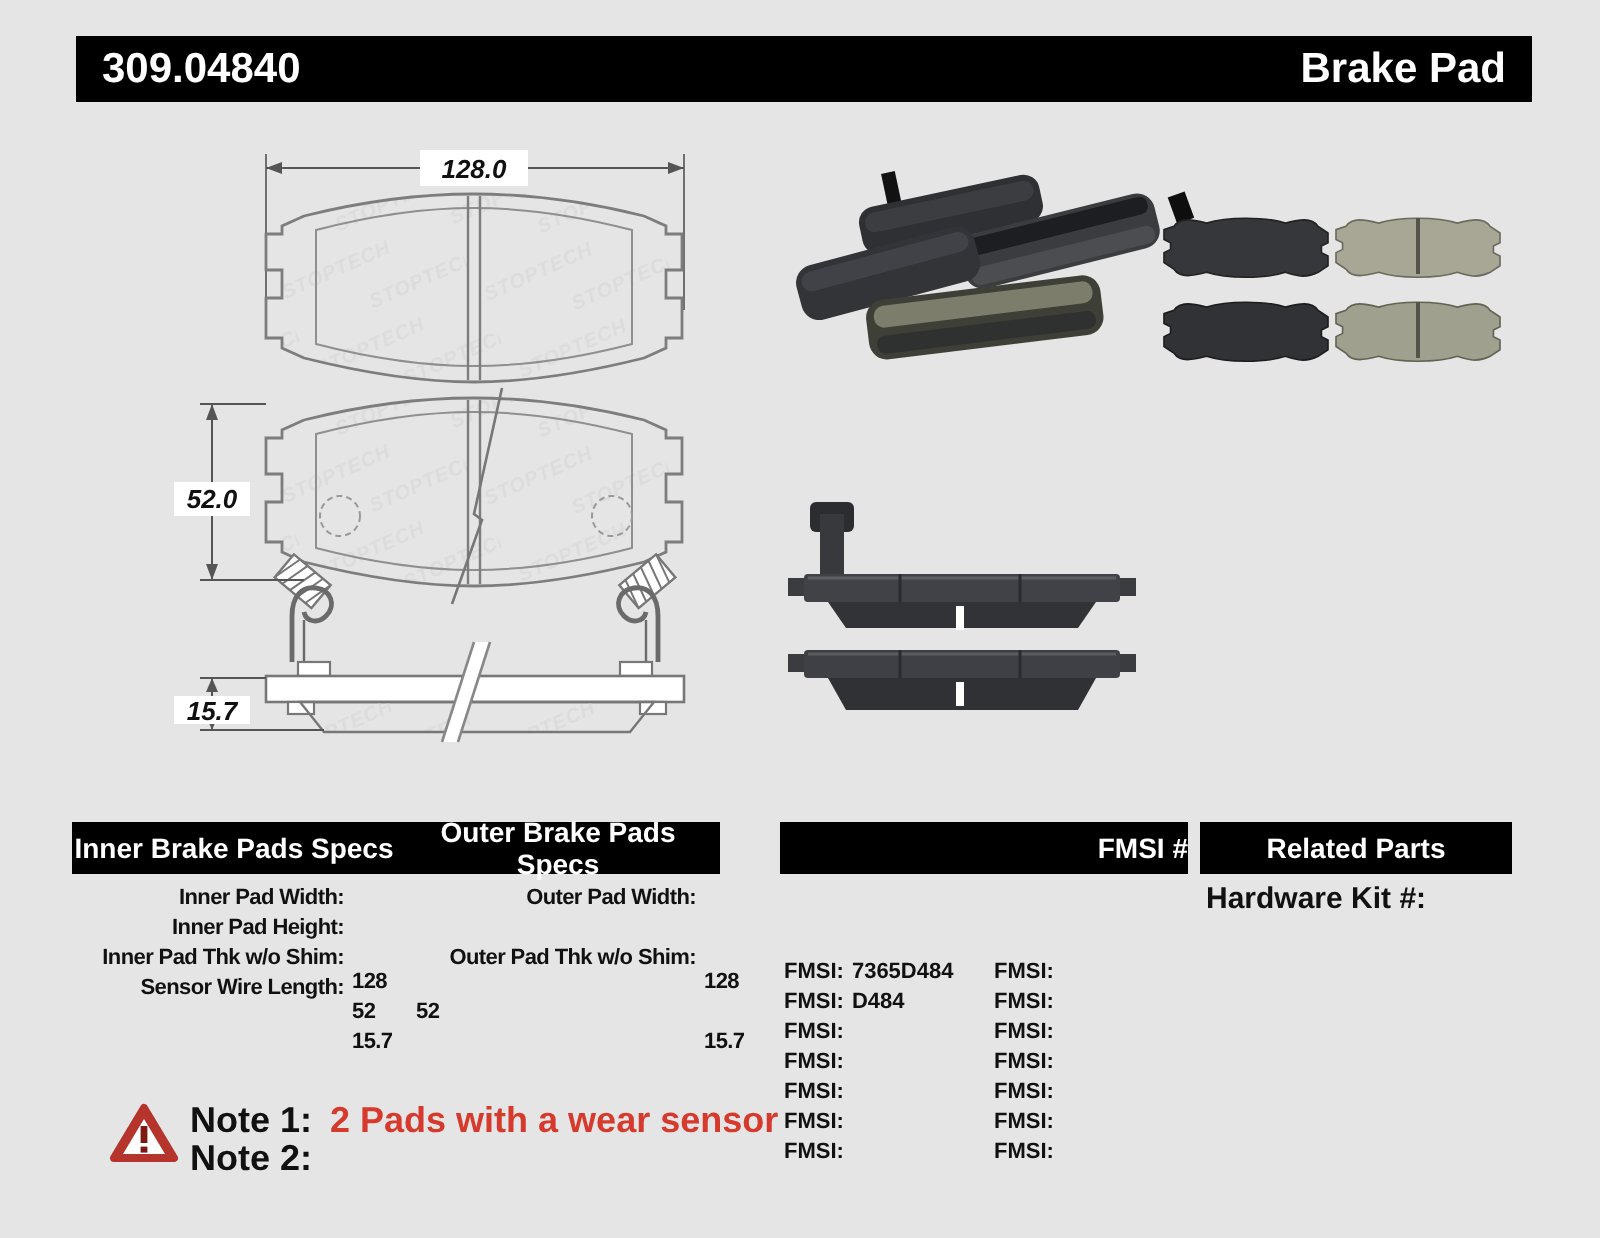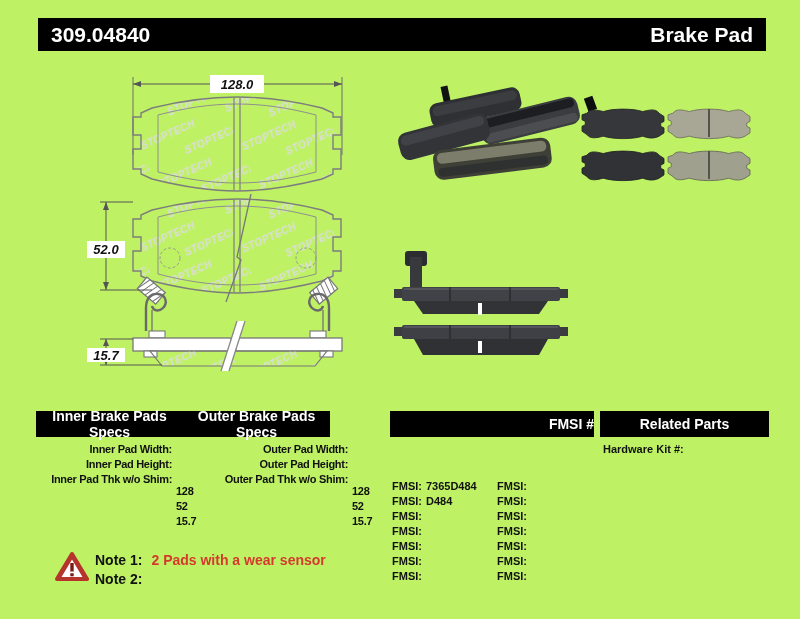--- a/index.html
+++ b/index.html
@@ -1,47 +1,47 @@
 <!DOCTYPE html>
 <html><head>
 <meta charset="utf-8">
 <style>
   html,body{margin:0;padding:0;background:#fff;}
-  .page{position:relative;width:800px;height:619px;background:#bef264;overflow:hidden;
+  .page{position:relative;width:800px;height:619px;background:#e5e5e5;overflow:hidden;
         font-family:"Liberation Sans",sans-serif;}
   
   .hdr{position:absolute;left:38px;top:18px;width:728px;height:33px;background:#000;
        color:#fff;display:flex;justify-content:space-between;align-items:center;
        padding:0 13px;box-sizing:border-box;}
   .hdr span{font-size:21px;font-weight:bold;}
   
   .colbar{position:absolute;top:411px;height:26px;background:#000;color:#fff;
           display:flex;align-items:center;}
   .colbar .t{font-size:14px;font-weight:bold;text-align:center;}
-  #bar-specs{left:36px;width:294px;justify-content:flex-end;}
+  #bar-specs{left:36px;width:324px;justify-content:flex-end;}
   #bar-specs .t{width:50%;}
   #bar-fmsi{left:390px;width:204px;justify-content:flex-end;}
-  #bar-related{left:600px;width:169px;justify-content:center;}
+  #bar-related{left:600px;width:156px;justify-content:center;}
   
   .spec-col{position:absolute;top:442px;font-size:11px;font-weight:bold;color:#111;
             letter-spacing:-0.3px;}
   #inner-col{left:34px;width:176px;}
   #outer-col{left:204px;width:182px;}
   .spec-row{display:flex;height:15px;line-height:15px;}
   .spec-lbl{flex:1;text-align:right;white-space:nowrap;}
   .spec-val{width:34px;text-align:left;padding-left:4px;margin-top:42px;}
   .fmsi-col{position:absolute;top:442px;font-size:11px;font-weight:bold;color:#111;margin-top:37px;}
   #fmsi-col1{left:392px;width:102px;}
   #fmsi-col2{left:497px;width:95px;}
   .fmsi-row{height:15px;line-height:15px;white-space:nowrap;}
   .fmsi-val{margin-left:4px;}
-  #related-col{position:absolute;left:603px;top:442px;font-size:11px;font-weight:bold;color:#111;}
+  #related-col{position:absolute;left:603px;top:442px;font-size:15px;font-weight:bold;color:#111;}
   
   .note-line{position:absolute;left:95px;height:16px;line-height:16px;
-             font-size:14px;font-weight:bold;color:#111;white-space:nowrap;}
+             font-size:18px;font-weight:bold;color:#111;white-space:nowrap;}
   #note1{top:552px;}
   #note2{top:571px;}
   .note-text{color:#d53a2d;margin-left:9px;}
   
   .dimtext{font-family:"Liberation Sans",sans-serif;font-size:13px;font-weight:bold;
            font-style:italic;fill:#111;}
   .wmtext{font-family:"Liberation Sans",sans-serif;font-size:10px;font-weight:bold;
           font-style:italic;fill:#dcdcdc;letter-spacing:0.5px;}
 </style>
 </head>
@@ -221,29 +221,32 @@
       <span class="spec-val">128</span>
     </div>
     <div class="spec-row">
       <span class="spec-lbl">Inner Pad Height:</span>
       <span class="spec-val">52</span>
     </div>
     <div class="spec-row">
       <span class="spec-lbl">Inner Pad Thk w/o Shim:</span>
       <span class="spec-val">15.7</span>
     </div>
+    <div class="spec-row">
+      <span class="spec-lbl">Sensor Wire Length:</span>
+      <span class="spec-val"></span>
+    </div>
   </div>
 
   <div class="spec-col" id="outer-col">
     <div class="spec-row">
       <span class="spec-lbl">Outer Pad Width:</span>
       <span class="spec-val">128</span>
     </div>
     <div class="spec-row">
-      <span class="spec-lbl">Outer Pad Height:</span>
       <span class="spec-val">52</span>
     </div>
     <div class="spec-row">
       <span class="spec-lbl">Outer Pad Thk w/o Shim:</span>
       <span class="spec-val">15.7</span>
     </div>
   </div>
 
   <div class="fmsi-col" id="fmsi-col1">
     <div class="fmsi-row"><span>FMSI:</span><span class="fmsi-val">7365D484</span></div>

